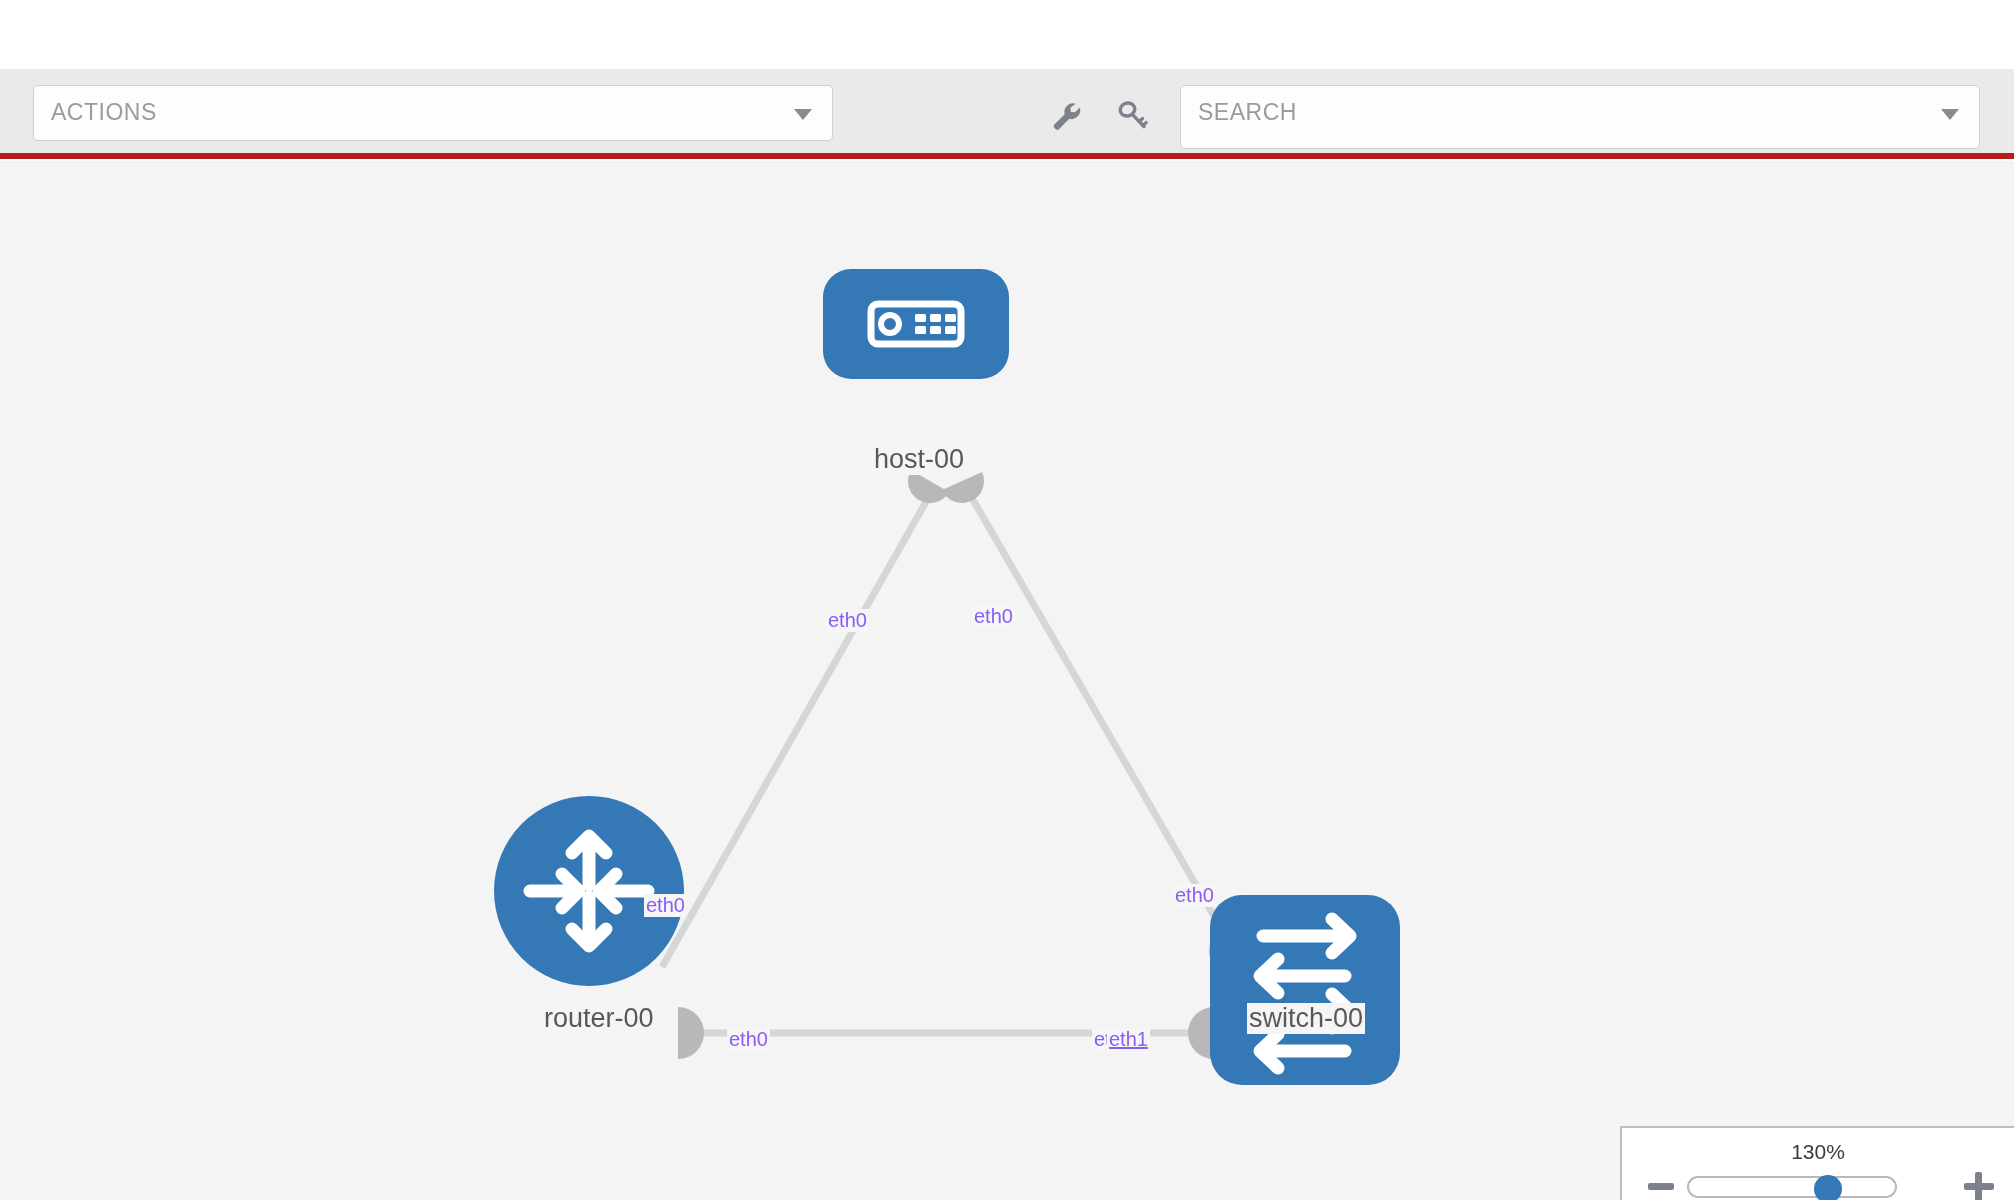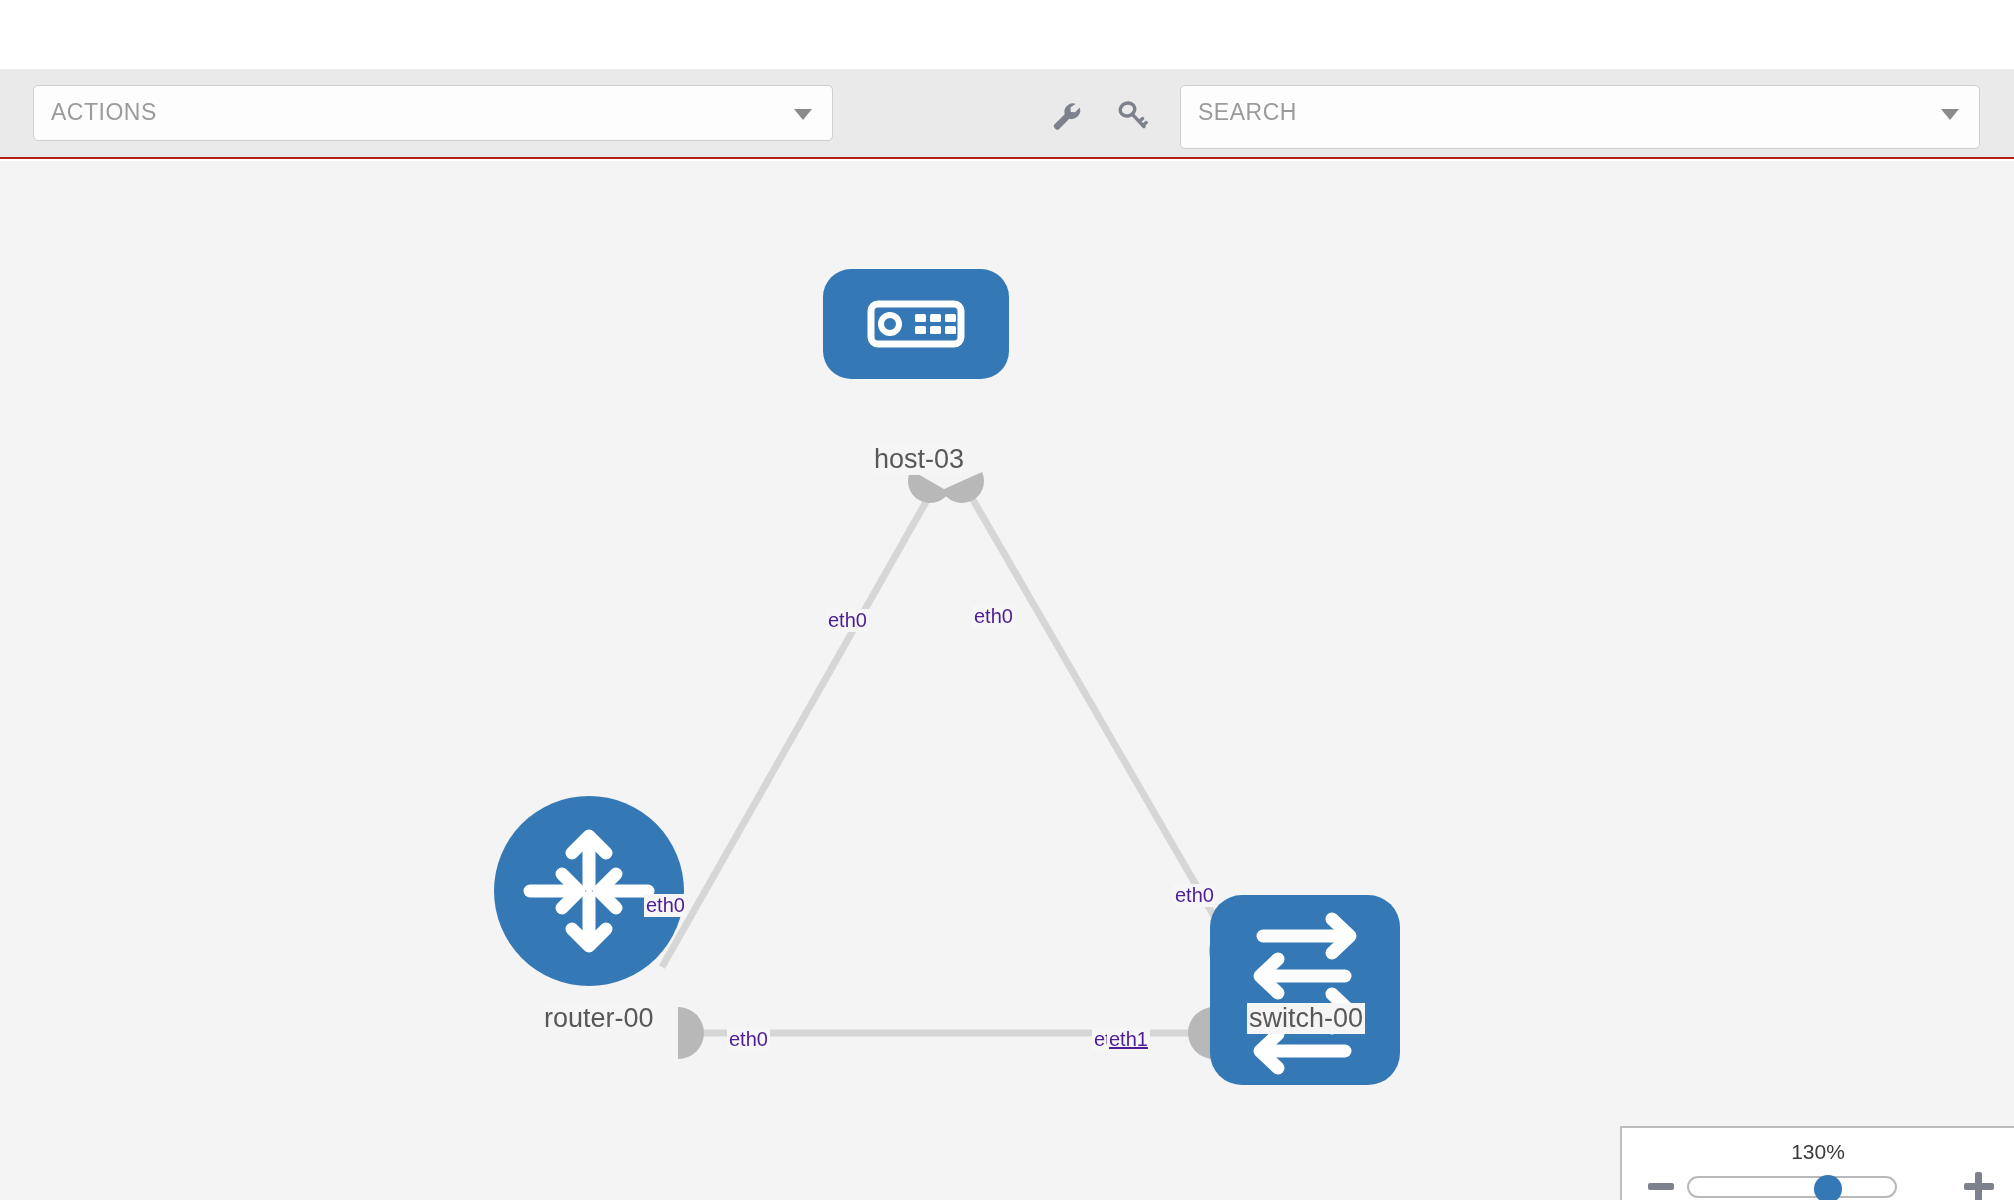--- a/index.html
+++ b/index.html
@@ -33,21 +33,21 @@
     background: #cccccc;
     cursor: pointer;
   }
   .close-btn svg { display: block; }
 
   
   .toolbar {
     position: absolute; left: 0; top: 69px;
     width: 2014px; height: 90px;
     background: #eaeaea;
-    border-bottom: 2px solid #b91c1c;
+    border-bottom: 6px solid #b91c1c;
   }
   .actions-select {
     position: absolute; left: 33px; top: 16px;
     width: 800px; height: 56px;
     background: #fdfdfd;
     border: 1px solid #cfcfcf;
     border-radius: 5px;
     cursor: pointer;
   }
   .actions-label {
@@ -96,21 +96,21 @@
     position: absolute;
     font-size: 27px;
     color: #585858;
     background: #f5f5f5;
     white-space: nowrap;
     padding: 0 2px;
   }
   .iface-label {
     position: absolute;
     font-size: 20px;
-    color: #4c1d95;
+    color: #8b5cf6;
     background: #f6f6f6;
     white-space: nowrap;
     padding: 0 2px;
   }
 
   
   .zoom-panel {
     position: absolute; left: 1620px; top: 1081px;
     width: 394px; height: 119px;
     background: #ffffff;
@@ -282,21 +282,21 @@
     <span class="iface-label" style="left:644px; top:733px;">eth0</span>
 
     <span class="iface-label" style="left:1173px; top:723px;">eth0</span>
 
     <span class="iface-label" style="left:727px; top:867px;">eth0</span>
 
     <span class="iface-label" style="left:1092px; top:867px;">eth0</span>
 
     <span class="iface-label" style="left:1107px; top:867px;text-decoration:underline;">eth1</span>
 
-    <span class="node-label" style="left:872px; top:283px;">host-03</span>
+    <span class="node-label" style="left:872px; top:283px;">host-00</span>
 
     <span class="node-label" style="left:530px; top:842px;margin-left:12px;">router-00</span>
 
     <span class="node-label" style="left:1247px; top:842px;">switch-00</span>
   </div>
 
   <div class="zoom-panel">
     <div class="zoom-value">130%</div>
     <div class="zoom-row">
       <div class="zoom-minus"></div>

